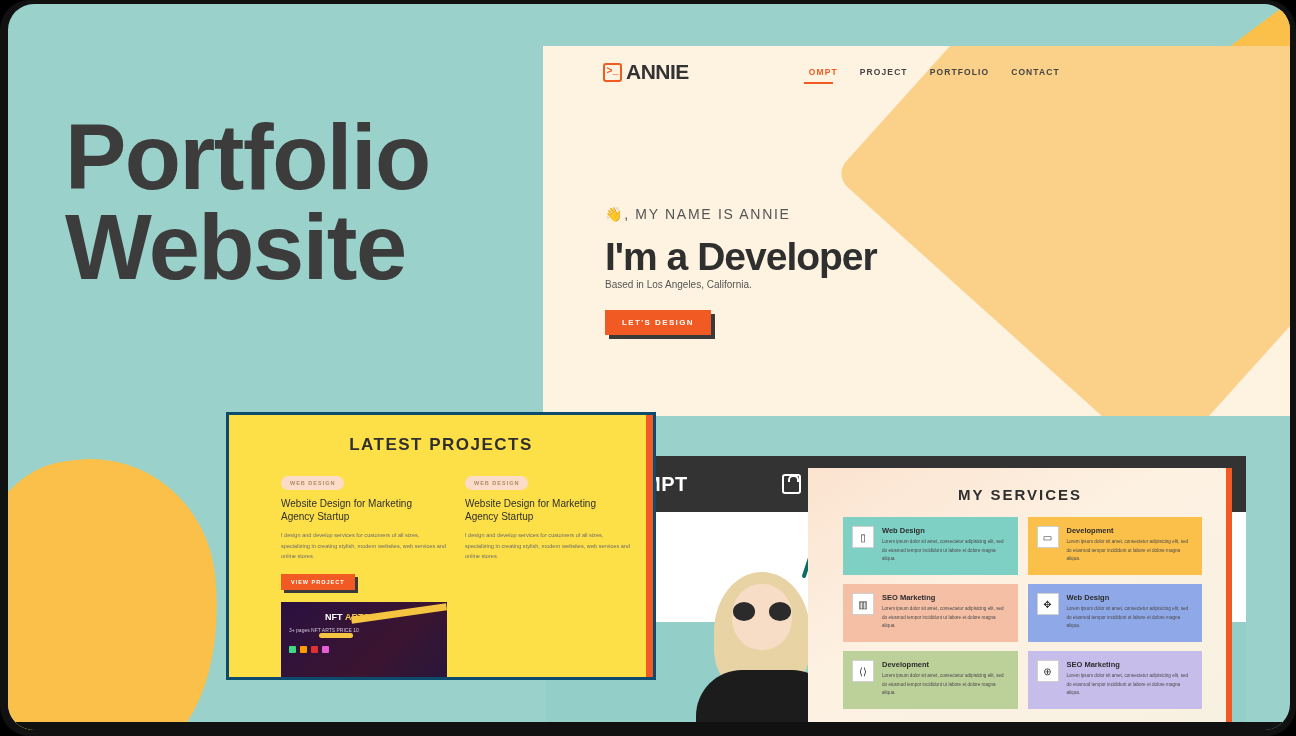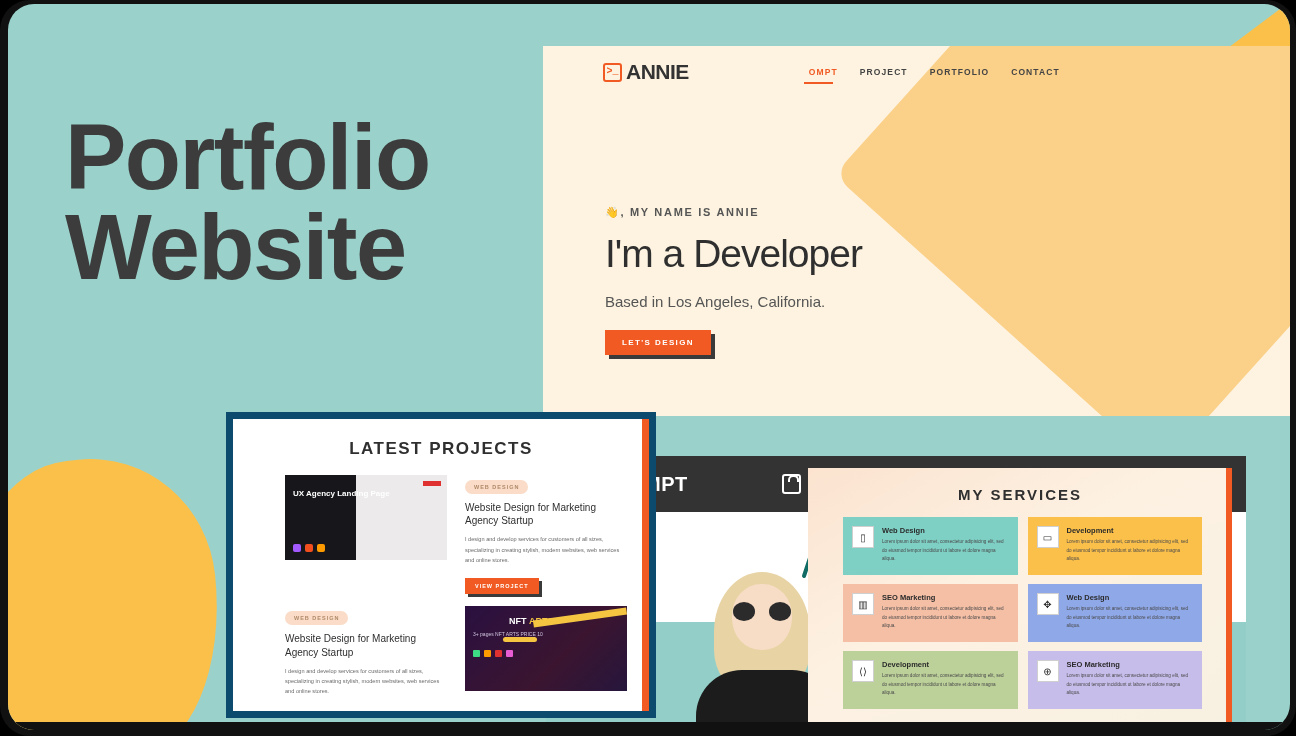--- a/index.html
+++ b/index.html
@@ -130,29 +130,29 @@
     background: #f15a22; color: #fff;
     font-size: 8px; font-weight: 700; letter-spacing: 1.2px;
     padding: 7px 15px;
     box-shadow: 4px 4px 0 #3a3a3a;
     white-space: nowrap;
   }
 
   
   .hero-copy { position: absolute; left: 62px; top: 160px; z-index: 4; }
   .hero-eyebrow {
-    font-size: 11px; letter-spacing: 1.7px; color: #555;
-    font-weight: 700; margin-bottom: 14px;
+    font-size: 14px; letter-spacing: 1.7px; color: #555;
+    font-weight: 400; margin-bottom: 14px;
   }
   .hero-h1 {
-    font-size: 39px; font-weight: 400; color: #2f2f2f;
+    font-size: 39px; font-weight: 700; color: #2f2f2f;
     letter-spacing: -1px; line-height: 1.1;
   }
   .hero-sub {
-    font-size: 15px; color: #555; margin-top: 17px;
+    font-size: 10px; color: #555; 
   }
   .btn-start {
     display: inline-block; margin-top: 20px;
     background: #f15a22; color: #fff;
     font-size: 8px; font-weight: 700; letter-spacing: 1.4px;
     padding: 8px 17px;
     box-shadow: 4px 4px 0 #3a3a3a;
   }
 
   
@@ -199,23 +199,23 @@
   .mp-glass { position: absolute; left: 41px; top: 50px; width: 58px; height: 19px; }
   .mp-glass span { position: absolute; top: 0; width: 22px; height: 19px; background: #2b2b2b; border-radius: 50%; }
   .mp-glass span:first-child { left: 0; }
   .mp-glass span:last-child { right: 0; }
   .mp-body { position: absolute; left: 4px; top: 118px; width: 142px; height: 70px; background: #1c1c1c; border-radius: 46px 46px 0 0; }
 
   
   #projects {
     position: absolute;
     left: 218px; top: 408px;
-    width: 430px; height: 306px;
-    background: #ffffff;
-    border: 7px solid #0c4a6e;
+    width: 430px; height: 268px;
+    background: #fde047;
+    border: 3px solid #0c4a6e;
     z-index: 8;
     overflow: hidden;
   }
   #projects::after {
     content: ''; position: absolute;
     right: 0; top: 0; width: 7px; height: 100%;
     background: #f15a22;
   }
   .proj-title {
     text-align: center; margin-top: 20px;
@@ -391,31 +391,20 @@
             </div>
           <div class="mp-body"></div>
         </div>
       </div>
     </div>
 
     <div id="projects">
       <div class="proj-title">LATEST PROJECTS</div>
       <div class="proj-grid">
 
-        <div class="thumb">
-          <div class="thumb-white"></div>
-          <div class="thumb-label">UX Agency
-Landing Page</div>
-          <div class="thumb-red"></div>
-          <div class="thumb-dots">
-            <i style="background:#a259ff"></i>
-              <i style="background:#f24e1e"></i>
-              <i style="background:#fd9a00"></i>
-          </div>
-        </div>
 
         <div>
           <span class="tag">WEB DESIGN</span>
           <div class="proj-h">Website Design for Marketing Agency Startup</div>
           <div class="proj-p">I design and develop services for customers of all sizes, specializing in creating stylish, modern websites, web services and online stores.</div>
           <span class="btn-view">VIEW PROJECT</span>
         </div>
 
         <div>
           <span class="tag">WEB DESIGN</span>

